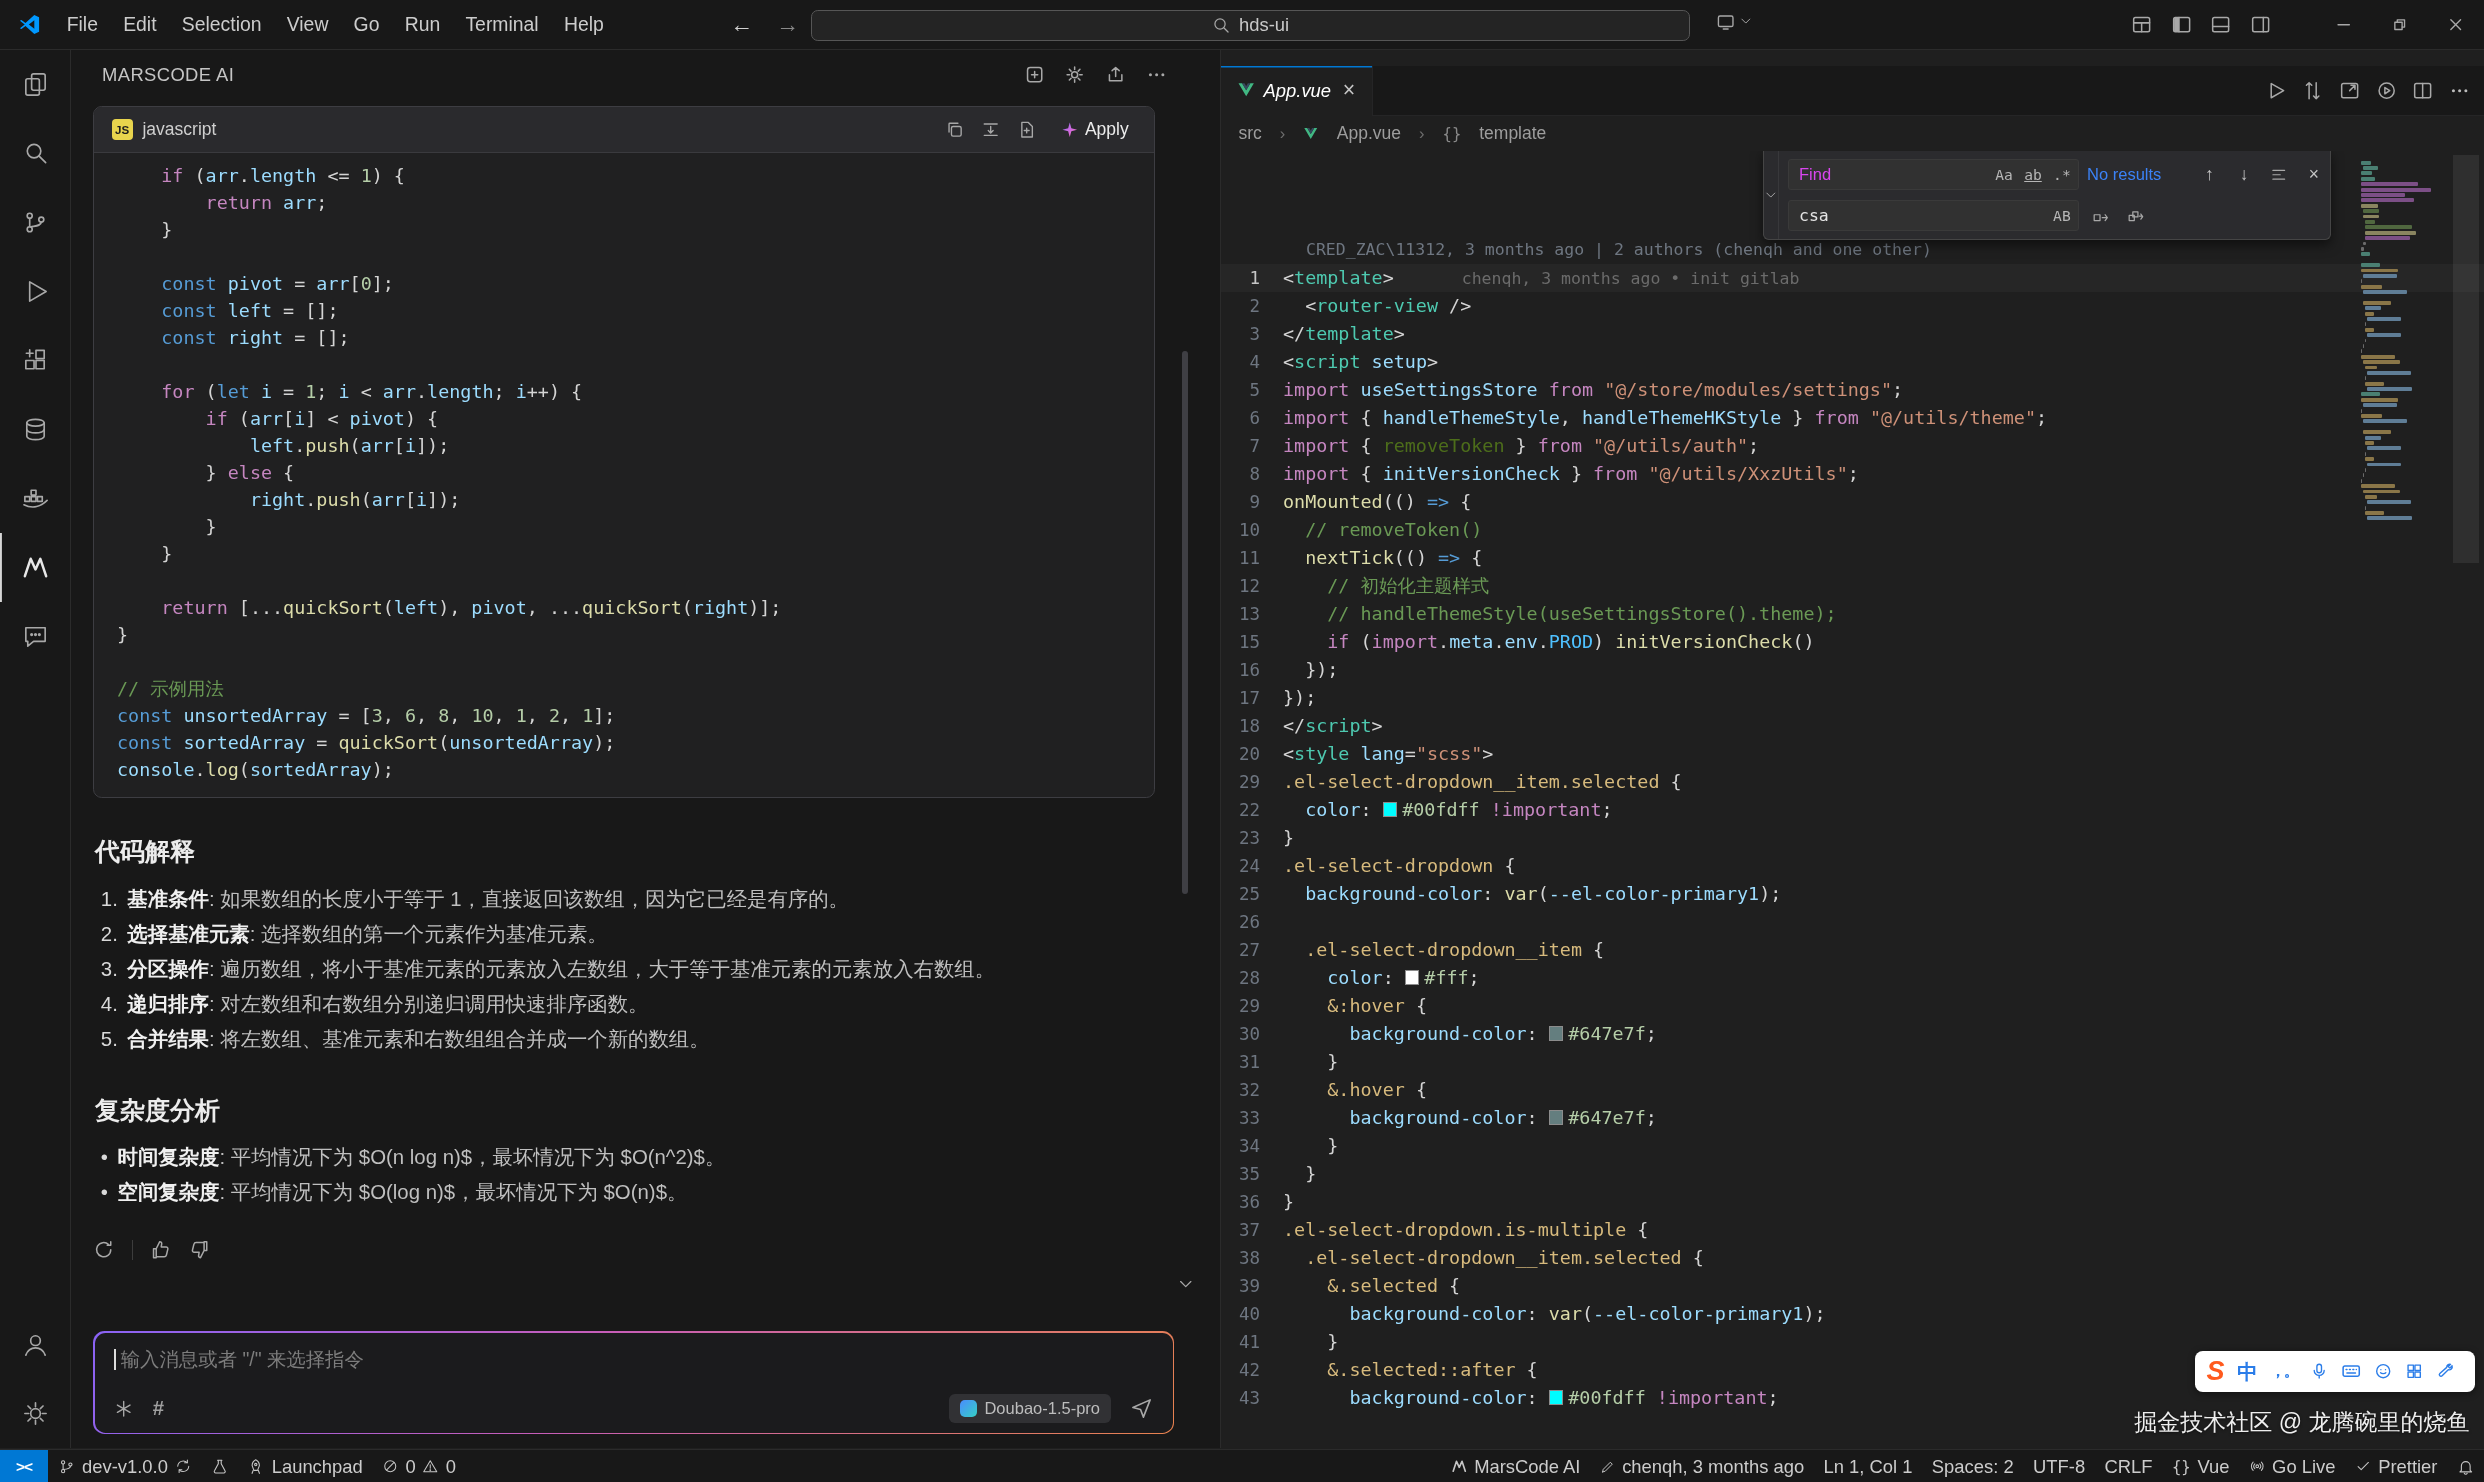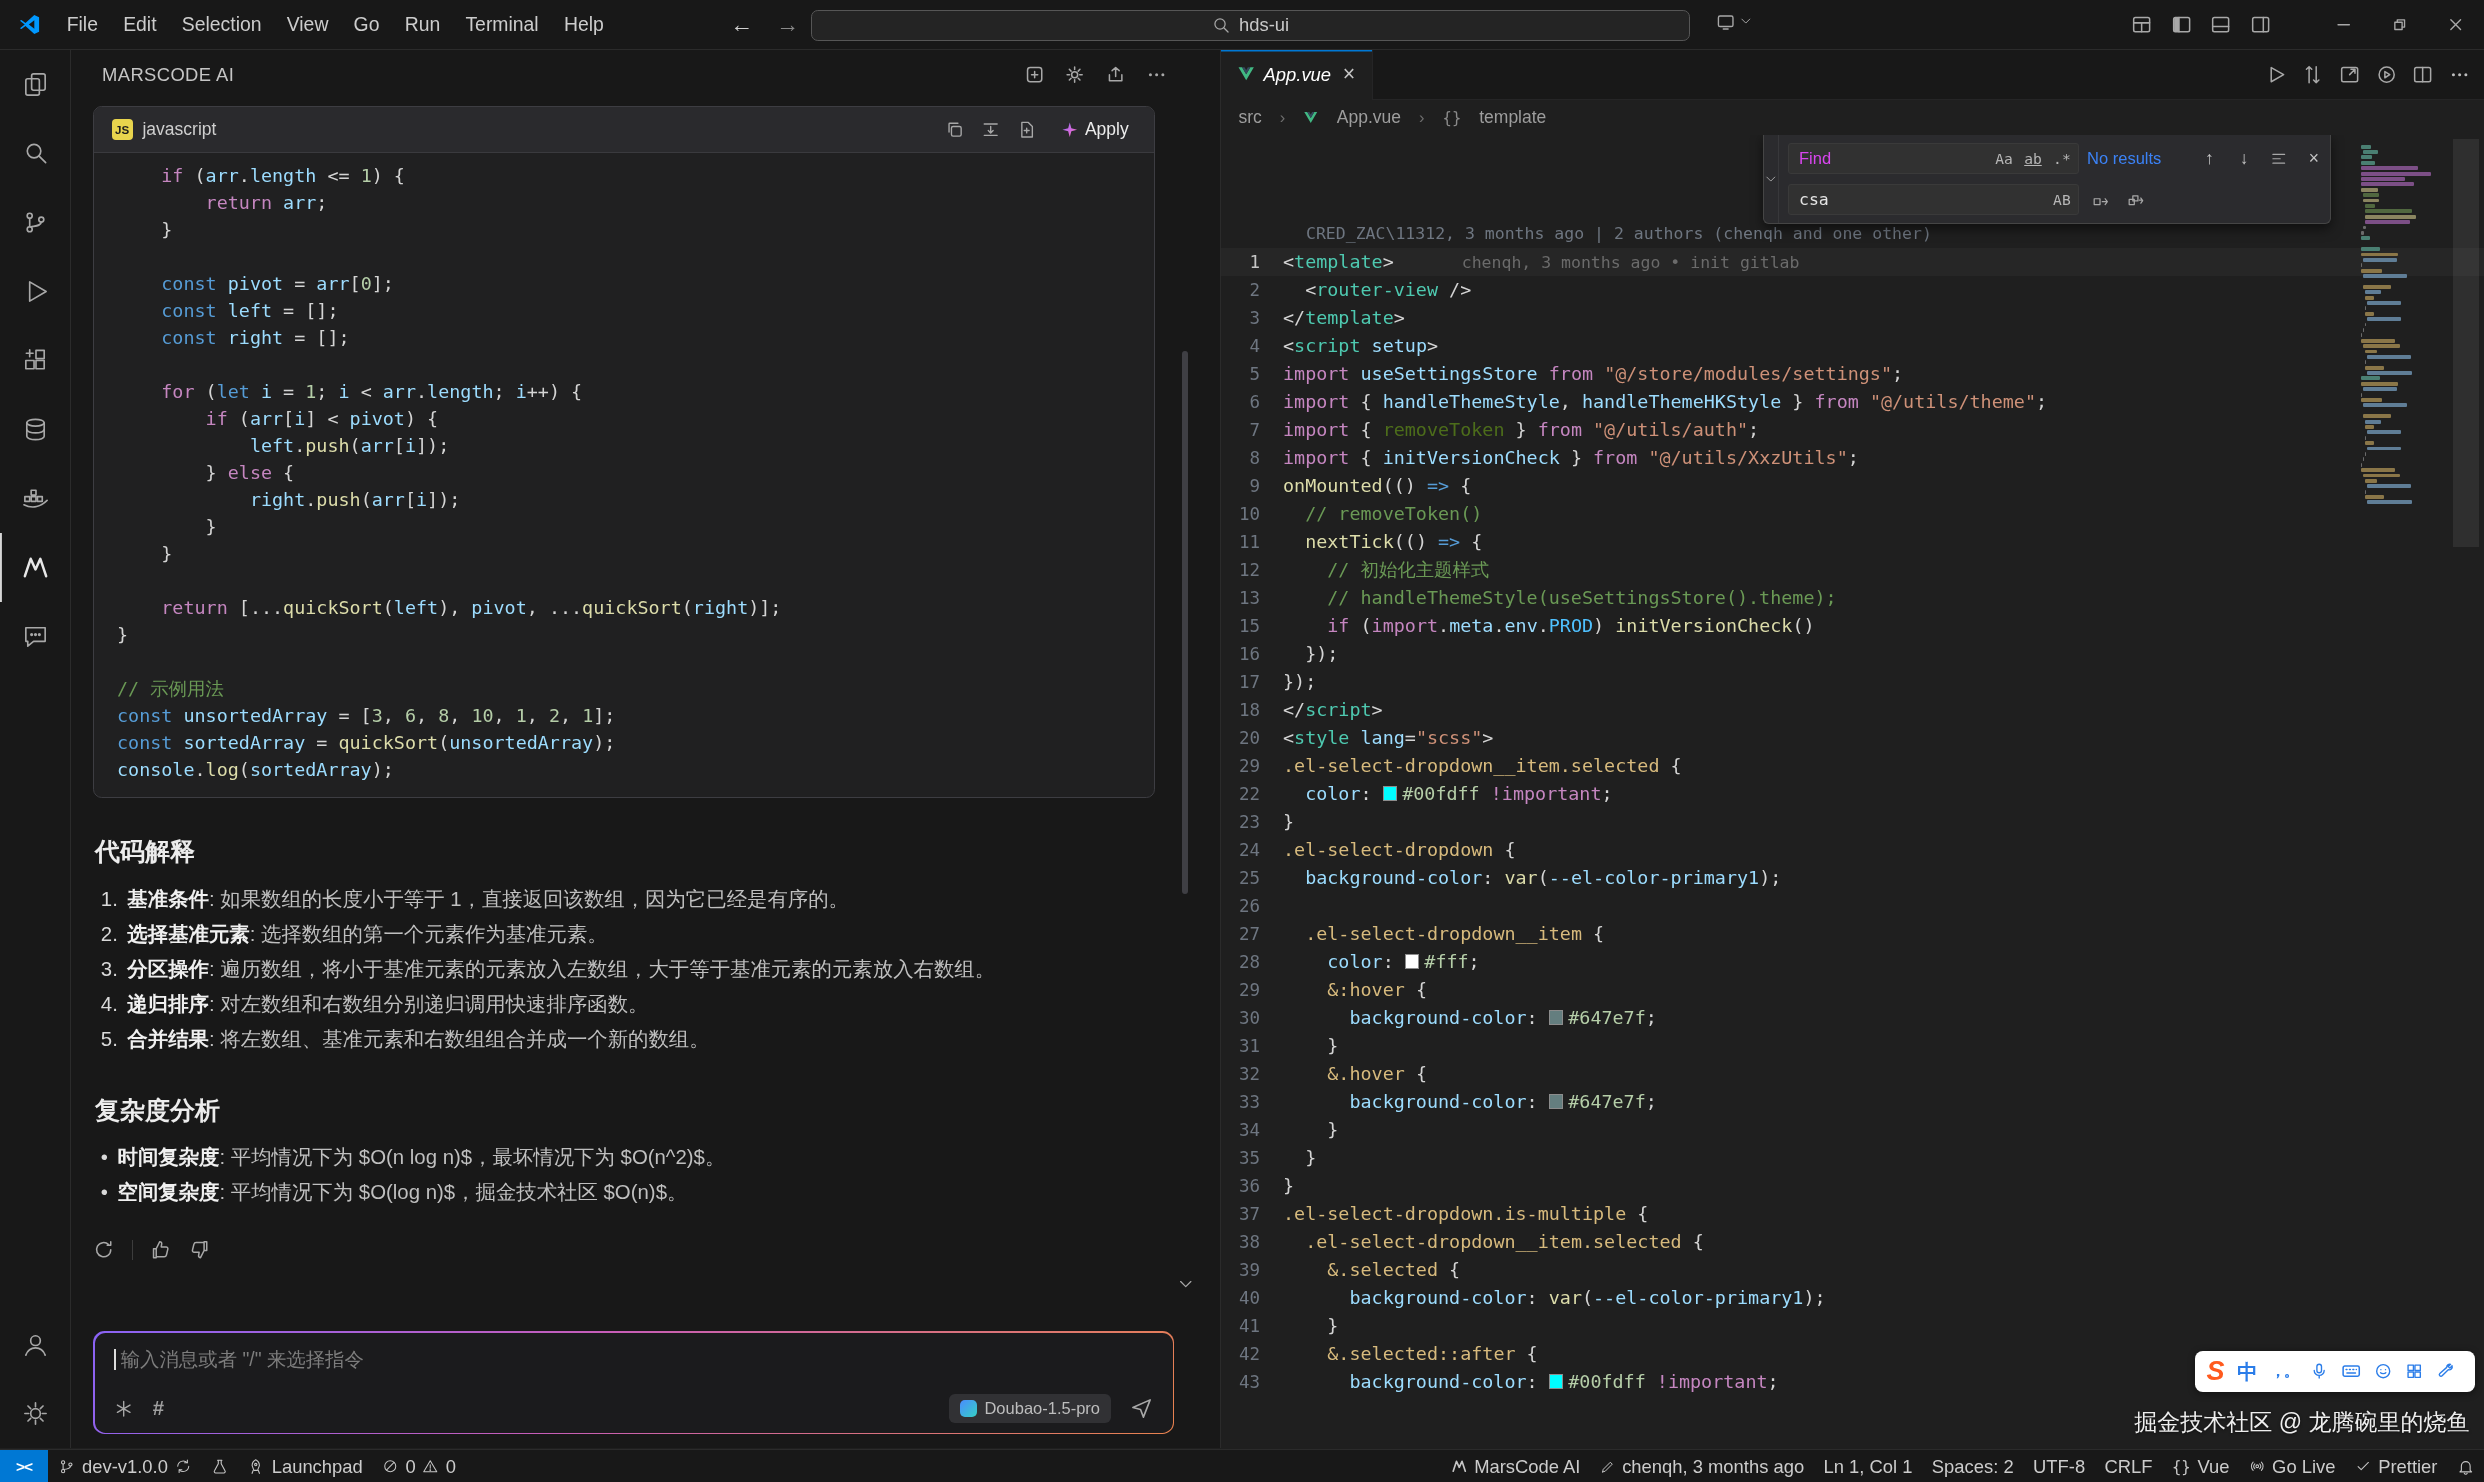--- a/index.html
+++ b/index.html
@@ -55,21 +55,21 @@
   #chat-placeholder{color:#7d7d7d;font-size:19.4px;}
   #chat-input-row2{margin-top:auto;display:flex;align-items:center;gap:19.4px;}
   #hash-icon{color:#9f9f9f;font-size:20.4px;font-weight:600;}
   #model-pill{margin-left:auto;display:flex;align-items:center;gap:7.8px;background:#313134;border-radius:5.8px;padding:4.9px 10.7px;color:#bdbdbd;font-size:16.5px;}
   #model-dot{width:16.5px;height:16.5px;border-radius:4.9px;background:linear-gradient(135deg,#4a8cff,#35d0c5);}
   #chat-scrollbar{position:absolute;right:32px;top:301px;width:5.8px;height:543px;background:transparent;}
   #chat-scrollbar .thumb{width:5.8px;height:100%;background:#3f3f44;border-radius:2.9px;}
   #scroll-bottom{position:absolute;right:26px;top:1225px;}
 
   
-  #editor{position:absolute;left:1221px;top:50px;width:1263px;height:1398px;background:#1f1f1f;}
+  #editor{position:absolute;left:1221px;top:66px;width:1263px;height:1398px;background:#1f1f1f;}
   #tabbar{height:50px;background:#181818;display:flex;align-items:center;border-bottom:1px solid #252526;position:relative;}
   #tab-appvue{height:50px;display:flex;align-items:center;gap:8.7px;padding:0 13.6px 0 15.5px;background:#1f1f1f;border-right:1px solid #252526;box-shadow:inset 0 1.5px 0 #0078d4;}
   .tab-label{color:#ffffff;font-size:18.4px;font-style:italic;}
   .tab-close{color:#c5c5c5;font-size:21.3px;padding:0 2.9px;line-height:1;}
   #editor-actions{position:absolute;right:13.6px;display:flex;gap:15.5px;align-items:center;}
   #breadcrumb{height:35px;display:flex;align-items:center;gap:18px;padding-left:17.5px;color:#9d9d9d;font-size:17.5px;background:#1f1f1f;}
   .bc-sep{color:#6e6e6e;font-size:16.5px;}
   .bc-sym{color:#8a8a8a;font-family:"DejaVu Sans Mono",monospace;font-size:15.5px;}
   #code-region{position:relative;height:1313px;overflow:hidden;}
   #editor-lines{padding-top:85px;font-family:"DejaVu Sans Mono",monospace;}
@@ -366,21 +366,21 @@
           <div class="xitem"><span class="xnum">1. </span><b class="xlabel">基准条件</b><span class="xtext">: 如果数组的长度小于等于 1，直接返回该数组，因为它已经是有序的。</span></div>
           <div class="xitem"><span class="xnum">2. </span><b class="xlabel">选择基准元素</b><span class="xtext">: 选择数组的第一个元素作为基准元素。</span></div>
           <div class="xitem"><span class="xnum">3. </span><b class="xlabel">分区操作</b><span class="xtext">: 遍历数组，将小于基准元素的元素放入左数组，大于等于基准元素的元素放入右数组。</span></div>
           <div class="xitem"><span class="xnum">4. </span><b class="xlabel">递归排序</b><span class="xtext">: 对左数组和右数组分别递归调用快速排序函数。</span></div>
           <div class="xitem"><span class="xnum">5. </span><b class="xlabel">合并结果</b><span class="xtext">: 将左数组、基准元素和右数组组合并成一个新的数组。</span></div>
         </div>
 
       <h2 class="chat-h">复杂度分析</h2>
       <div class="xlist">
           <div class="xitem"><span class="xnum">•  </span><b class="xlabel">时间复杂度</b><span class="xtext">: 平均情况下为 $O(n log n)$，最坏情况下为 $O(n^2)$。</span></div>
-          <div class="xitem"><span class="xnum">•  </span><b class="xlabel">空间复杂度</b><span class="xtext">: 平均情况下为 $O(log n)$，掘金技术社区 $O(n)$。</span></div>
+          <div class="xitem"><span class="xnum">•  </span><b class="xlabel">空间复杂度</b><span class="xtext">: 平均情况下为 $O(log n)$，最坏情况下为 $O(n)$。</span></div>
         </div>
 
       <div id="feedback-row">
         <svg class="ic" width="21.3" height="21.3" viewBox="0 0 24 24">
             <path d="M20 12a8 8 0 1 1-2.4-5.7"></path>
             <path d="M20 3v4h-4"></path>
           </svg>
         <div class="vdiv"></div>
         <svg class="ic" width="21.3" height="21.3" viewBox="0 0 24 24">
             <path d="M7 11v10H4V11h3zm0 0l4-8c1.4 0 2.4 1.1 2.2 2.4L12.6 9h5.6c1.3 0 2.2 1.2 1.9 2.4l-1.6 6.6c-.3 1.2-1.3 2-2.5 2H7"></path>

